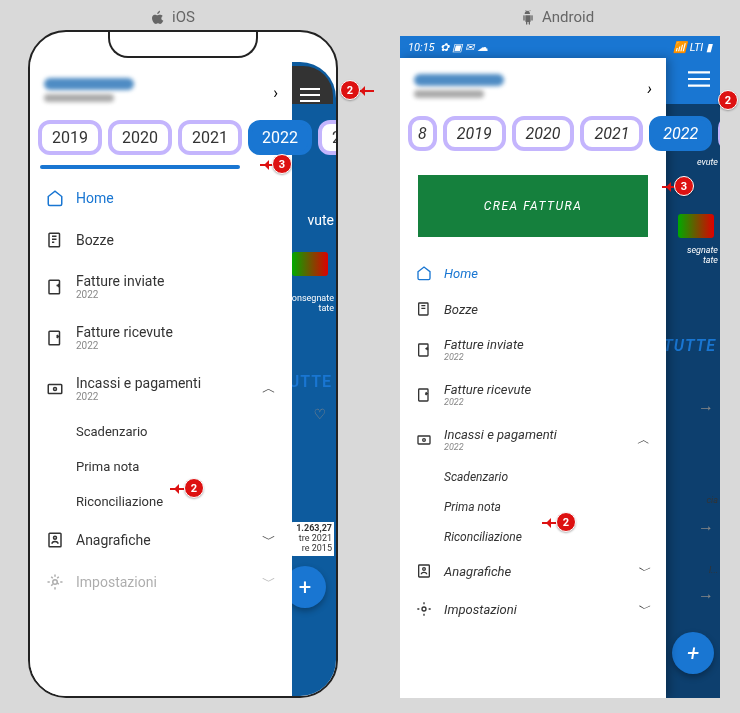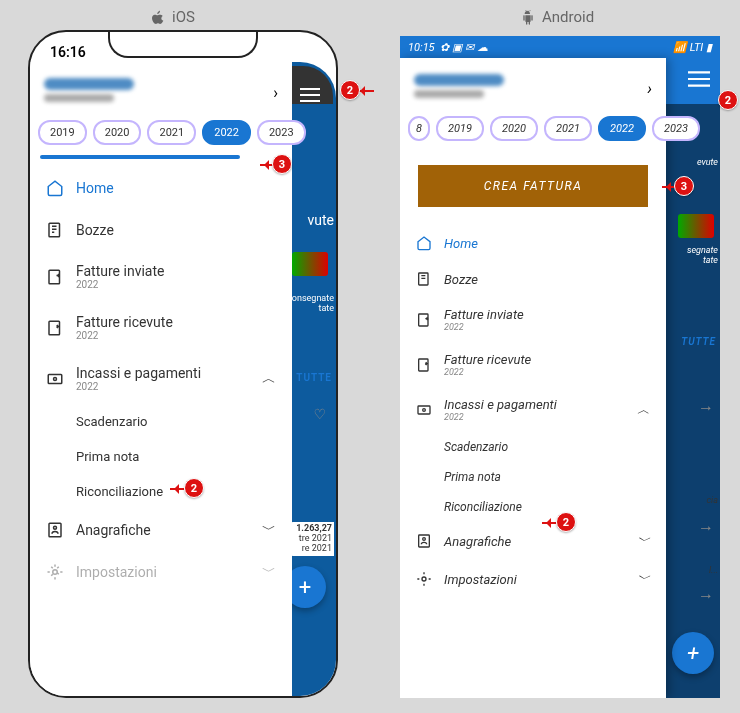--- a/index.html
+++ b/index.html
@@ -16,56 +16,56 @@
   .ios-hamburger { position: absolute; top: 55px; right: 16px; color: #fff; }
   .ios-bgtext { position: absolute; right: 2px; color: #fff; font-size: 14px; }
 
   .ios-drawer { position: absolute; top: 30px; left: 0; width: 262px; height: 640px; background: #fff; border-left: none; }
   .drawer-header { display: flex; align-items: center; justify-content: space-between; padding: 16px 14px 8px 14px; }
   .blur-line { height: 12px; border-radius: 6px; margin-bottom: 4px; filter: blur(2px); }
   .blur1 { width: 90px; background: #4f8cc4; }
   .blur2 { width: 70px; background: #aaa; height: 8px; }
 
   .year-row { display: flex; gap: 6px; padding: 6px 8px; justify-content: flex-start; position: relative; }
-  .year-pill { font-size: 11px; padding: 4px 10px; border-radius: 12px; background: #fff; color: #333; border: 2px solid #c4b5fd; cursor: pointer; }
+  .year-pill { font-size: 16px; padding: 4px 10px; border-radius: 12px; background: #fff; color: #333; border: 4px solid #c4b5fd; cursor: pointer; }
   .year-pill.active { background: #1976d2; color: #fff; border-color: #1976d2; }
   .ios-underline { height: 4px; background: #1976d2; margin: 4px 10px 0 10px; border-radius: 2px; width: 200px;}
 
   .nav { padding: 8px 0; }
   .nav-item { display: flex; align-items: center; padding: 12px 16px; gap: 12px; font-size: 14px; color: #333; cursor: pointer; position: relative;}
   .nav-item .label { flex: 1; }
   .nav-item .sub { font-size: 10px; color: #888; display: block;}
   .nav-item.active { color: #1976d2; }
   .nav-item svg { width: 18px; height: 18px; flex-shrink: 0;}
   .sub-item { padding: 10px 16px 10px 46px; font-size: 13px; color: #333; cursor: pointer; position: relative;}
   .chevron { margin-left: auto; color: #555; }
 
   
   .android-frame { position: absolute; left: 400px; top: 36px; width: 320px; height: 662px; background: #0d3f6e; overflow: hidden; font-style: italic; }
   .android-statusbar { height: 22px; background: #1976d2; color: #fff; font-size: 11px; display: flex; align-items: center; padding: 0 8px; justify-content: space-between;}
   .android-appbar { height: 46px; background: #1976d2; display: flex; align-items: center; justify-content: flex-end; padding: 0 10px; color: #fff; }
   .android-drawer { position: absolute; top: 22px; left: 0; width: 266px; height: 640px; background: #fff; box-shadow: 3px 0 10px rgba(0,0,0,0.3);}
-  .btn-crea { margin: 18px 18px; padding: 14px; background: #a16207; color: #fff; text-align: center; font-size: 12px; letter-spacing: 1.5px; cursor: pointer;}
+  .btn-crea { margin: 18px 18px; padding: 24px; background: #15803d; color: #fff; text-align: center; font-size: 12px; letter-spacing: 1.5px; cursor: pointer;}
 
   .and-nav-item { display: flex; align-items: center; padding: 10px 16px; gap: 12px; font-size: 13px; color: #333; cursor: pointer; position: relative;}
   .and-nav-item .sub { font-size: 9px; color: #888; display:block; }
   .and-nav-item.active { color: #1976d2; }
   .and-sub { padding: 8px 16px 8px 44px; font-size: 12px; color: #333; cursor: pointer; position: relative;}
 
   
   .badge { position: absolute; width: 20px; height: 20px; border-radius: 50%; background: #d11; color: #fff; font-size: 11px; font-weight: 700; display: flex; align-items: center; justify-content: center; border: 1px solid #fff; box-shadow: 0 1px 2px rgba(0,0,0,0.3); z-index: 20;}
   .arrow { position: absolute; width: 30px; height: 2px; background: #d11; z-index: 19;}
   .arrow::before { content:''; position: absolute; left: -1px; top: -4px; border: 5px solid transparent; border-right-color: #d11;}
 
   .side-pill { position: absolute; right: 0; width: 36px; height: 24px; background: linear-gradient(90deg,#0a0,#d00); border-radius: 3px;}
   .side-text { position: absolute; right: 2px; font-size: 9px; color: #333; text-align: right; line-height: 1.1;}
   .fab { position: absolute; width: 42px; height: 42px; border-radius: 50%; background: #1976d2; color:#fff; display:flex;align-items:center;justify-content:center;font-size:22px; box-shadow: 0 3px 6px rgba(0,0,0,0.3);}
   .sidearrow { position: absolute; right: 6px; color: #888; font-size: 16px;}
   .heart { position: absolute; right: 10px; color: #888; font-size: 14px;}
-  .tutte { position: absolute; right: 4px; color: #1976d2; font-weight: 600; font-size: 10px; letter-spacing: 1px;}
+  .tutte { position: absolute; right: 4px; color: #1976d2; font-weight: 600; font-size: 16px; letter-spacing: 1px;}
 </style>
 </head>
 <body>
 
 <div class="platform-label" style="left:150px; top:8px;">
   <svg viewBox="0 0 24 24" fill="#666">
       <path d="M17 13c0-3 2-4 2-4-1-2-3-2-4-2-2 0-3 1-4 1s-2-1-4-1-4 2-4 5c0 4 3 9 6 9 1 0 2-1 3-1s2 1 3 1c2 0 4-3 5-5-2-1-3-2-3-3zM14 4c1-1 1-3 1-3-1 0-2 1-3 2s-1 2-1 3c1 0 2-1 3-2z"></path>
     </svg>
   <span>iOS</span>
 </div>
@@ -73,36 +73,33 @@
   <svg viewBox="0 0 24 24" fill="#666">
       <path d="M6 8c-1 0-1 1-1 1v6c0 1 1 1 1 1s1 0 1-1V9s0-1-1-1zm12 0c-1 0-1 1-1 1v6c0 1 1 1 1 1s1 0 1-1V9s0-1-1-1zM8 8v9c0 1 1 1 1 1v3c0 1 1 1 1 1s1 0 1-1v-3h2v3c0 1 1 1 1 1s1 0 1-1v-3c1 0 1-1 1-1V8H8zm7-6l1-1-1-1-1 2c-1 0-1-1-2-1s-1 1-2 1l-1-2-1 1 1 1c-1 1-2 2-2 4h8c0-2-1-3-2-4z"></path>
     </svg>
   <span>Android</span>
 </div>
 
 <div class="ios-frame">
   <div class="ios-bg"></div>
   <div class="ios-bg-header"></div>
   <div class="ios-notch"></div>
-  <div class="ios-statusbar">
-    <span>16:16</span>
-  </div>
   <div class="ios-hamburger">
     <svg width="20" height="14" viewBox="0 0 20 14">
         <path d="M0 1h20M0 7h20M0 13h20" stroke="#fff" stroke-width="2"></path>
       </svg>
   </div>
 
   <span class="ios-bgtext" style="top:180px;">vute</span>
   <div class="side-pill" style="top:220px; right:8px;"></div>
   <span class="side-text" style="top:262px; color:#fff;"><span>onsegnate</span><br><span>tate</span></span>
   <span class="tutte" style="top:340px;">TUTTE</span>
   <span class="heart" style="top:374px;">♡</span>
   <div class="side-text" style="top:490px; color:#333; background:#fff; padding:2px; width:44px; border-radius:3px 0 0 3px;">
-    <b>1.263,27</b><br><span>tre 2021</span><br><span>re 2021</span>
+    <b>1.263,27</b><br><span>tre 2021</span><br><span>re 2015</span>
   </div>
   <div class="fab" style="bottom:88px; right:10px;">+</div>
 
   <div class="ios-drawer">
     <div class="drawer-header">
       <div>
         <div class="blur-line blur1"></div>
         <div class="blur-line blur2"></div>
       </div>
       <span>›</span>

